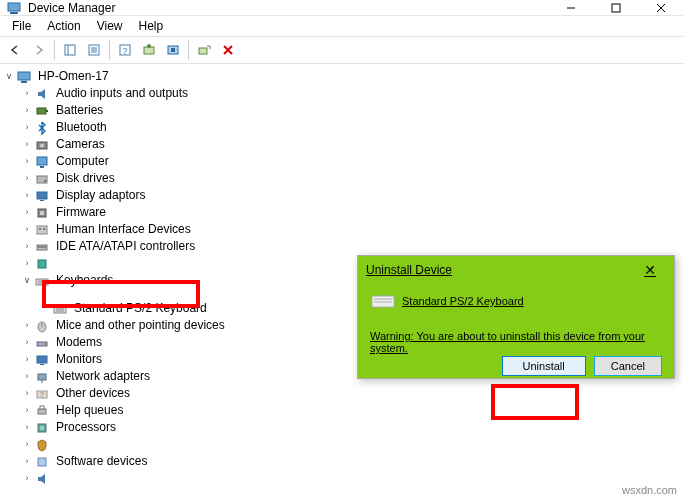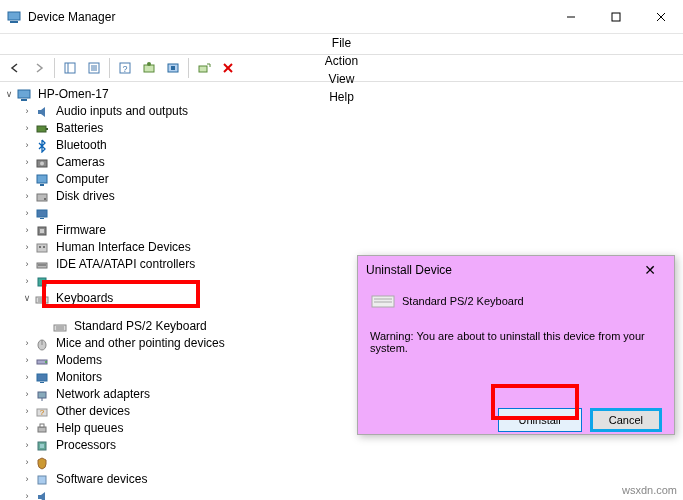--- a/index.html
+++ b/index.html
@@ -1,55 +1,55 @@
 <!DOCTYPE html>
 <html><head>
 <meta charset="utf-8">
 <style>
 * { box-sizing: border-box; margin: 0; padding: 0; font-family: "Segoe UI", Tahoma, sans-serif; }
 body { background: #fff; width: 683px; height: 500px; overflow: hidden; position: relative; }
 
 
-.titlebar { height: 34px; display: flex; align-items: center; border-bottom: 1px solid #e5e5e5; }
+.titlebar { height: 16px; display: flex; align-items: center; border-bottom: 1px solid #e5e5e5; }
 .titlebar .appicon { width: 16px; height: 16px; margin: 0 6px; display: flex; align-items: center; justify-content: center; }
 .titlebar .title { font-size: 12px; color: #000; flex: 1; }
 .titlebar .winbtn { width: 45px; height: 28px; display: flex; align-items: center; justify-content: center; }
 
 
-.menubar { height: 20px; display: flex; align-items: center; padding: 0 4px; font-size: 12px; flex-direction: column; }
+.menubar { height: 20px; display: flex; align-items: center; padding: 0 4px; font-size: 12px; }
 .menubar .menuitem { padding: 2px 8px; cursor: default; }
 
 
 .toolbar { height: 28px; border-top: 1px solid #e0e0e0; border-bottom: 1px solid #e0e0e0; display: flex; align-items: center; padding: 0 4px; gap: 2px; }
 .toolbar .tbtn { width: 22px; height: 22px; display: flex; align-items: center; justify-content: center; border: 1px solid transparent; }
 .toolbar .sep { width: 1px; height: 20px; background: #d0d0d0; margin: 0 2px; }
 
 
 .tree { padding: 4px 2px; font-size: 12px; color: #000; height: 424px; overflow: hidden; }
 .node { display: flex; align-items: center; height: 17px; line-height: 17px; white-space: nowrap; }
 .node .expander { width: 14px; text-align: center; color: #555; font-size: 9px; cursor: default; }
 .node .icon { width: 16px; height: 16px; margin-right: 4px; display: flex; align-items: center; justify-content: center; }
 .indent { display: inline-block; }
 .i0 { width: 0; } .i1 { width: 18px; } .i2 { width: 36px; }
 .label { padding: 0 2px; }
 
 
 .hl-red { position: absolute; border: 4px solid #ff0000; pointer-events: none; }
 
 
-.dialog { position: absolute; left: 357px; top: 255px; width: 318px; height: 180px; background: #f0abfc; border: 1px solid #aaa; box-shadow: 2px 2px 8px rgba(0,0,0,0.25); }
+.dialog { position: absolute; left: 357px; top: 255px; width: 318px; height: 124px; background: #84cc16; border: 1px solid #aaa; box-shadow: 2px 2px 8px rgba(0,0,0,0.25); text-decoration: underline; }
 .dialog .dtitle { height: 28px; display: flex; align-items: center; padding: 0 8px; font-size: 12px; }
 .dialog .dtitle .dtxt { flex: 1; }
 .dialog .dclose { width: 32px; height: 24px; display: flex; align-items: center; justify-content: center; font-size: 14px; }
 .dialog .dbody { padding: 8px 12px; font-size: 11px; }
 .dialog .drow { display: flex; align-items: center; margin-bottom: 10px; }
 .dialog .drow .dicon { width: 26px; height: 18px; margin-right: 6px; display:flex;align-items:center;justify-content:center}
 .dialog .dwarn { font-size: 11px; color: #000; margin-top: 20px; }
 .dialog .dbtns { position: absolute; bottom: 2px; right: 12px; display: flex; gap: 8px; }
-.dialog button { font-size: 11px; padding: 3px 16px; border: 3px solid #0ea5e9; background: #e1e1e1; }
+.dialog button { font-size: 11px; padding: 3px 16px; border: 1px solid #0ea5e9; background: #e1e1e1; }
 .dialog button.primary { border: 1px solid #0078d7; background: #e5f1fb; padding: 3px 20px; }
 
 
 .wm { position: absolute; right: 6px; bottom: 4px; font-size: 11px; color: #888; margin-left: 24px; }
 </style>
 </head>
 <body>
 
 <div class="titlebar">
   <span class="appicon">
@@ -223,20 +223,21 @@
     </div>
   <div class="node">
       <span class="indent i1"></span>
       <span class="expander">›</span>
       <span class="icon">
         <svg width="14" height="14">
           <rect x="2" y="3" width="10" height="7" fill="#4a7cb0" stroke="#2b6aa0"></rect>
           <rect x="5" y="11" width="4" height="1" fill="#2b6aa0"></rect>
         </svg>
       </span>
+      <span class="label">Display adaptors</span>
     </div>
   <div class="node">
       <span class="indent i1"></span>
       <span class="expander">›</span>
       <span class="icon">
         <svg width="14" height="14">
           <rect x="3" y="3" width="8" height="8" fill="#888" stroke="#555"></rect>
           <rect x="5" y="5" width="4" height="4" fill="#ccc"></rect>
         </svg>
       </span>

